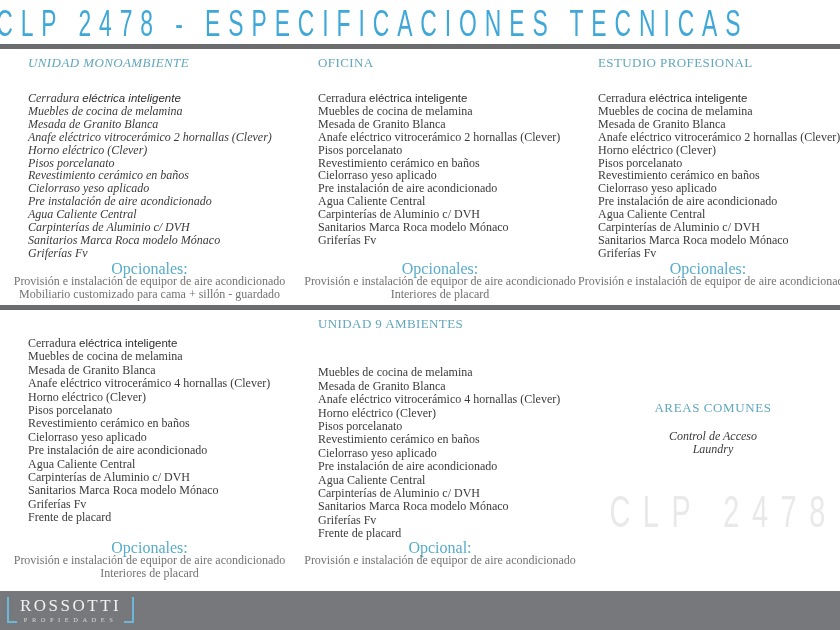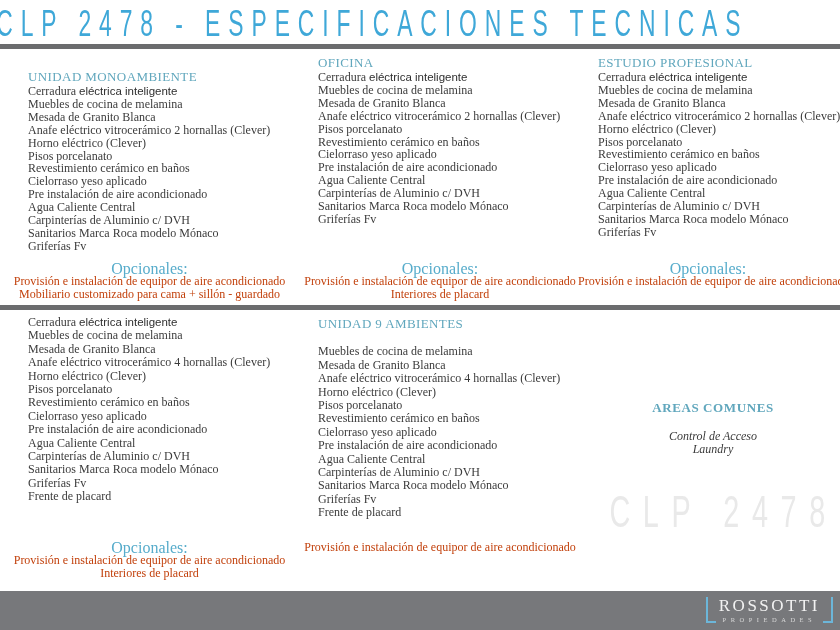--- a/index.html
+++ b/index.html
@@ -29,68 +29,68 @@
   .bar2{top:305px;}
   
   .col{position:absolute;width:285px;}
   .col h2{
     margin:0;
     font-size:13px;font-weight:400;
     color:#61a7bd;
     letter-spacing:0.4px;
     font-family:"Liberation Serif", serif;
   }
-  .items{}
+  .items{margin-top:21px;}
   .items .li{
     font-size:12px;line-height:12.9px;
     white-space:nowrap;
     color:#3b3b3b;
   }
   .items.tall .li{line-height:13.4px;}
   .items .sans{font-family:"Liberation Sans", sans-serif;font-size:11.5px;color:#2f2f2f;}
   .offset-one{padding-top:13.4px;}
   
-  .col-t1{left:28px;top:69px;}
+  .col-t1{left:28px;top:55px;font-style:italic;}
   .col-t2{left:318px;top:55px;}
   .col-t3{left:598px;top:55px;}
   
   .col-b1{left:28px;top:316px;}
   .col-b2{left:318px;top:316px;}
   
   .opt{position:absolute;text-align:center;}
   .opt-label{font-size:16px;color:#57accb;line-height:13px;}
-  .opt-items .li{font-size:12px;line-height:13px;color:#c2410c;white-space:nowrap;}
+  .opt-items .li{font-size:12px;line-height:13px;color:#737373;white-space:nowrap;}
   .opt-t1{left:2px;top:262px;width:295px;}
   .opt-t2{left:295px;top:262px;width:290px;}
   .opt-t3{left:578px;top:262px;width:260px;}
   .opt-b1{left:2px;top:541px;width:295px;}
   .opt-b2{left:295px;top:541px;width:290px;}
   
   .areas{position:absolute;left:608px;top:400px;width:210px;text-align:center;}
   .areas h2{
-    margin:0;font-size:13px;font-weight:700;color:#61a7bd;letter-spacing:0.6px;
+    margin:0;font-size:13px;font-weight:400;color:#61a7bd;letter-spacing:0.6px;
   }
   .areas .items{margin-top:14px;}
   .areas .li{font-size:12px;line-height:13px;white-space:nowrap;font-style:italic;}
   
   .watermark{
     position:absolute;right:2px;top:494px;
     font-family:"Liberation Sans", sans-serif;
     font-size:32px;font-weight:400;
     color:#e9e9e9;
     letter-spacing:14px;
     white-space:nowrap;
     transform:scale(0.9,1.4);
     transform-origin:right center;
   }
   
   .footer{
     position:absolute;left:0;bottom:0;width:840px;height:39px;
     background:#77787b;
-    display:flex;align-items:center;justify-content:flex-end;
+    display:flex;align-items:center;justify-content:flex-start;
   }
   .logo{position:relative;display:flex;align-items:stretch;padding:0 7px;}
   .bracket{width:8px;}
   .bracket.bl{border-left:2px solid #6cb6d9;border-bottom:2px solid #6cb6d9;margin-right:3px;margin-bottom:1px;}
   .bracket.br{border-right:2px solid #6cb6d9;border-bottom:2px solid #6cb6d9;margin-left:3px;margin-bottom:1px;}
   .logo-text{text-align:center;}
   .brand{
     font-family:"Liberation Serif", serif;
     font-size:17px;letter-spacing:2.5px;color:#f2f2f2;line-height:18px;
   }
@@ -221,20 +221,21 @@
 </section>
 
 <div class="opt opt-b1">
   <div class="opt-label">Opcionales:</div>
   <div class="opt-items">
       <div class="li">Provisión e instalación de equipor de aire acondicionado</div>
       <div class="li">Interiores de placard</div>
     </div>
 </div>
 <div class="opt opt-b2">
+  <div class="opt-label">Opcional:</div>
   <div class="opt-items">
       <div class="li">Provisión e instalación de equipor de aire acondicionado</div>
     </div>
 </div>
 
 <section class="areas">
   <h2>AREAS COMUNES</h2>
   <div class="items">
       <div class="li">Control de Acceso</div>
       <div class="li">Laundry</div>

